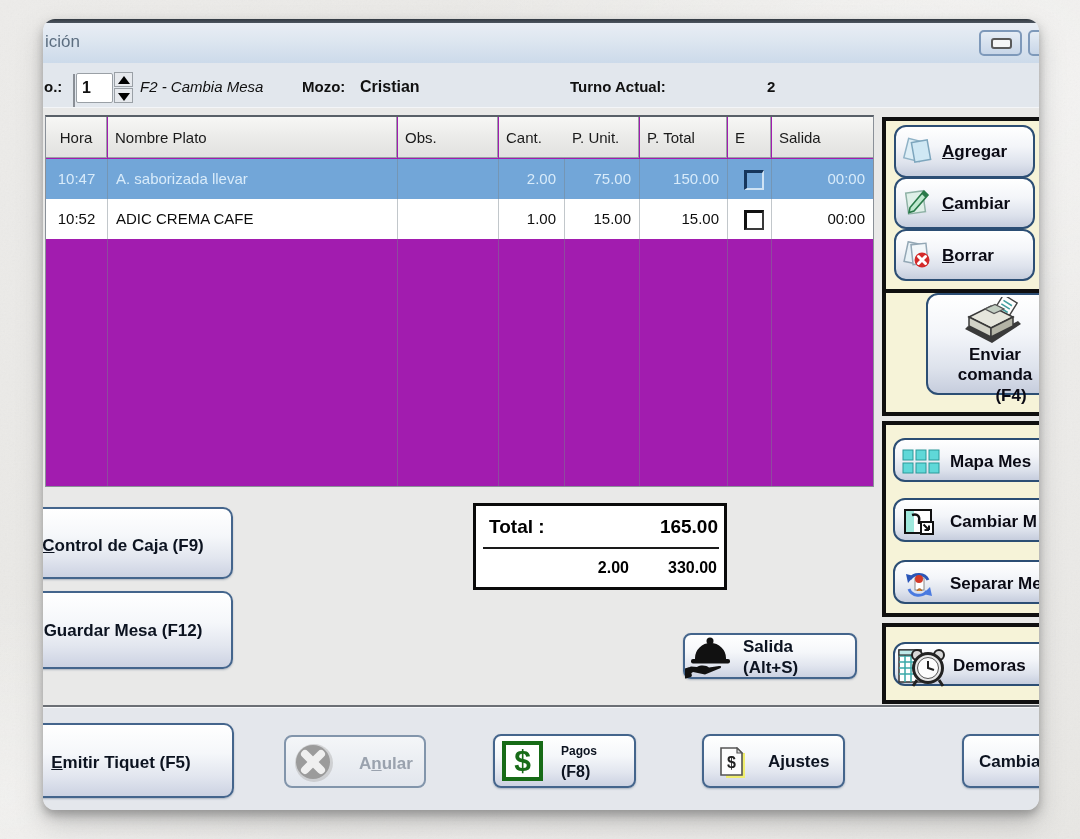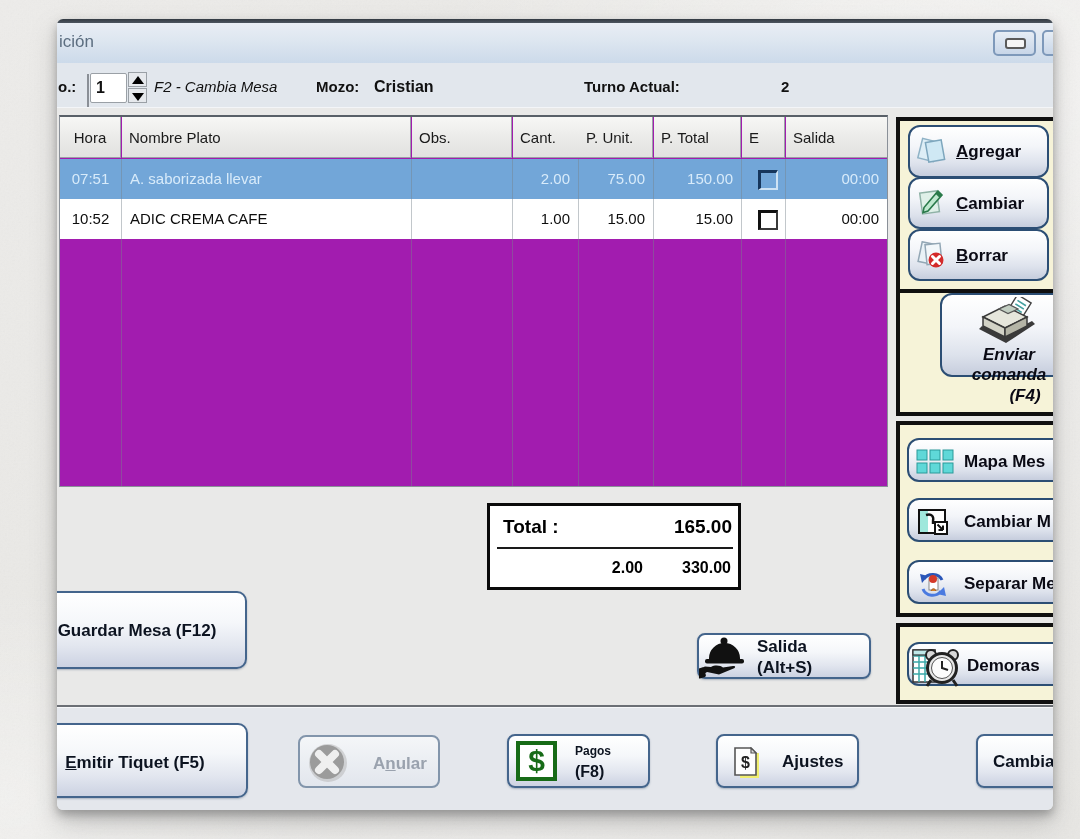--- a/index.html
+++ b/index.html
@@ -4,22 +4,22 @@
 <style>
 * { margin:0; padding:0; box-sizing:border-box; }
 html,body { width:1080px; height:839px; overflow:hidden; }
 body { font-family:"Liberation Sans", sans-serif; background:#ecebe8; }
 #page { position:absolute; left:0; top:0; width:1080px; height:839px;
   background:
     radial-gradient(ellipse 700px 400px at 85% 10%, rgba(255,255,255,.55), rgba(255,255,255,0) 70%),
     radial-gradient(ellipse 500px 300px at 0% 95%, rgba(255,255,255,.4), rgba(255,255,255,0) 70%),
     linear-gradient(135deg,#edecea 0%, #e9e8e5 40%, #eeedeb 70%, #e8e7e4 100%);
 }
-#card { position:absolute; left:57px; top:19px; width:996px; height:791px;
-  border-radius:6px; overflow:hidden; background:#e9e9e8;
+#card { position:absolute; left:43px; top:19px; width:996px; height:791px;
+  border-radius:12px; overflow:hidden; background:#e9e9e8;
   box-shadow: 0 5px 10px rgba(100,100,100,.5), 0 14px 26px rgba(130,130,130,.38); }
 .abs { position:absolute; }
 #topborder { left:0; top:0; width:996px; height:4px; background:linear-gradient(180deg,#333a42,#4d5660); }
 #titlebar { left:0; top:4px; width:996px; height:40px;
   background:linear-gradient(180deg,#e9eef5 0%,#dde6f0 45%,#ccdaea 100%); }
 #titletext { left:2px; top:13px; font-size:17px; color:#5c6e80; }
 #minbtn { left:936px; top:11px; width:43px; height:26px; border:2px solid #7e99ba; border-radius:5px;
   background:linear-gradient(180deg,#e6edf5,#c8d6e8); }
 #minglyph { left:10px; top:6px; width:21px; height:11px; background:#f5f5f5; border:2px solid #5a5a5a; border-radius:3px; }
 #maxbtn { left:985px; top:11px; width:20px; height:26px; border:2px solid #7e99ba; border-radius:5px;
@@ -105,21 +105,21 @@
   <div id="tablewrap" class="abs">
     <div class="hdr" style="left:0; width:61px; padding-left:0; text-align:center;">Hora</div>
     <div class="hdr" style="left:62px; width:289px;">Nombre Plato</div>
     <div class="hdr" style="left:352px; width:100px;">Obs.</div>
     <div class="hdr" style="left:453px; width:78px;">Cant.</div>
     <div class="hdr" style="left:519px; width:74px;">P. Unit.</div>
     <div class="hdr" style="left:594px; width:87px;">P. Total</div>
     <div class="hdr" style="left:682px; width:43px;">E</div>
     <div class="hdr" style="left:726px; width:101px; border-right:none;">Salida</div>
     <div id="row1" class="abs">
-      <div class="cell" style="left:0; width:61px; text-align:center;">07:51</div>
+      <div class="cell" style="left:0; width:61px; text-align:center;">10:47</div>
       <div class="cell" style="left:70px;">A. saborizada llevar</div>
       <div class="cell" style="left:452px; width:58px; text-align:right;">2.00</div>
       <div class="cell" style="left:518px; width:67px; text-align:right;">75.00</div>
       <div class="cell" style="left:593px; width:80px; text-align:right;">150.00</div>
       <div class="cbox1"></div>
       <div class="cell" style="left:725px; width:94px; text-align:right;">00:00</div>
     </div>
     <div id="row2" class="abs">
       <div class="cell" style="left:0; width:61px; text-align:center;">10:52</div>
       <div class="cell" style="left:70px;">ADIC CREMA CAFE</div>
@@ -139,20 +139,23 @@
   </div>
 
   <div id="totalbox" class="abs">
     <div class="abs" style="left:13px; top:10px; font-size:19px; font-weight:bold; color:#000;">Total :</div>
     <div class="abs" style="left:40px; top:10px; width:202px; text-align:right; font-size:19px; font-weight:bold; color:#000;">165.00</div>
     <div class="abs" style="left:7px; top:41px; width:236px; height:2px; background:#1a1a1a;"></div>
     <div class="abs" style="left:30px; top:53px; width:123px; text-align:right; font-size:16px; font-weight:bold; color:#000;">2.00</div>
     <div class="abs" style="left:140px; top:53px; width:101px; text-align:right; font-size:16px; font-weight:bold; color:#000;">330.00</div>
   </div>
 
+  <div class="btn" style="left:-10px; top:488px; width:200px; height:72px;">
+    <div class="abs" style="left:0; right:20px; top:27px; text-align:center; font-size:17px;"><u>C</u>ontrol de Caja (F9)</div>
+  </div>
   <div class="btn" style="left:-10px; top:572px; width:200px; height:78px;">
     <div class="abs" style="left:0; right:20px; top:28px; text-align:center; font-size:17px;">Guardar Mesa (F12)</div>
   </div>
 
   <div class="btn" style="left:640px; top:614px; width:174px; height:46px; border-radius:8px;">
     <div class="abs" style="left:58px; top:2px; font-size:17px;">Salida</div>
     <div class="abs" style="left:58px; top:23px; font-size:17px;">(Alt+S)</div>
     <svg class="abs" style="left:0px; top:1px;" width="50" height="44" viewBox="0 0 50 44">
       <circle cx="25" cy="5" r="3.5" fill="#111"></circle>
       <path d="M10 22 A15.5 15 0 0 1 41 22 L41 23 L10 23 Z" fill="#111"></path>
@@ -217,21 +220,21 @@
       <div class="abs" style="left:46px; top:15px; font-size:17px;"><u>C</u>ambiar</div>
       <svg class="abs" style="left:6px; top:10px;" width="32" height="28" viewBox="0 0 32 28">
         <rect x="5" y="3" width="17" height="21" fill="#dff0e8" stroke="#8fb2a6" stroke-width="1.5" transform="rotate(-8 13 13)"></rect>
         <path d="M22 2 L26 6 L12 22 L7 23.5 L8 18.5 Z" fill="#bfe8cf" stroke="#2a7a4a" stroke-width="1.6"></path>
         <path d="M22 2 L26 6 L23.5 8.8 L19.5 4.8 Z" fill="#2a7a4a"></path>
       </svg>
     </div>
   </div>
 
   <div class="panel" style="top:270px; height:127px;">
-    <div class="pbtn" style="left:40px; top:0px; width:140px; height:84px;font-style:italic;">
+    <div class="pbtn" style="left:40px; top:0px; width:140px; height:102px;">
       <div class="abs" style="left:0; width:134px; top:50px; text-align:center; font-size:17px;">Enviar</div>
       <div class="abs" style="left:0; width:134px; top:70px; text-align:center; font-size:17px;">comanda</div>
       <div class="abs" style="left:0; width:134px; top:91px; text-align:center; font-size:17px;padding-left:32px;">(F4)</div>
       <svg class="abs" style="left:36px; top:2px;" width="58" height="50" viewBox="0 0 58 50">
         <g transform="rotate(32 40 12)">
           <rect x="32" y="0" width="16" height="24" fill="#fff" stroke="#444" stroke-width="1.4"></rect>
           <path d="M35 5 H45 M35 9 H45 M35 13 H45 M35 17 H45" stroke="#44a0a0" stroke-width="1.6"></path>
         </g>
         <polygon points="27,38 54,24 57,27 28,46 1,32 4,29" fill="#3a3a3a"></polygon>
         <polygon points="5,20 27,9 49,20 27,31" fill="#e6e6dc" stroke="#3a3a3a" stroke-width="1.5"></polygon>

